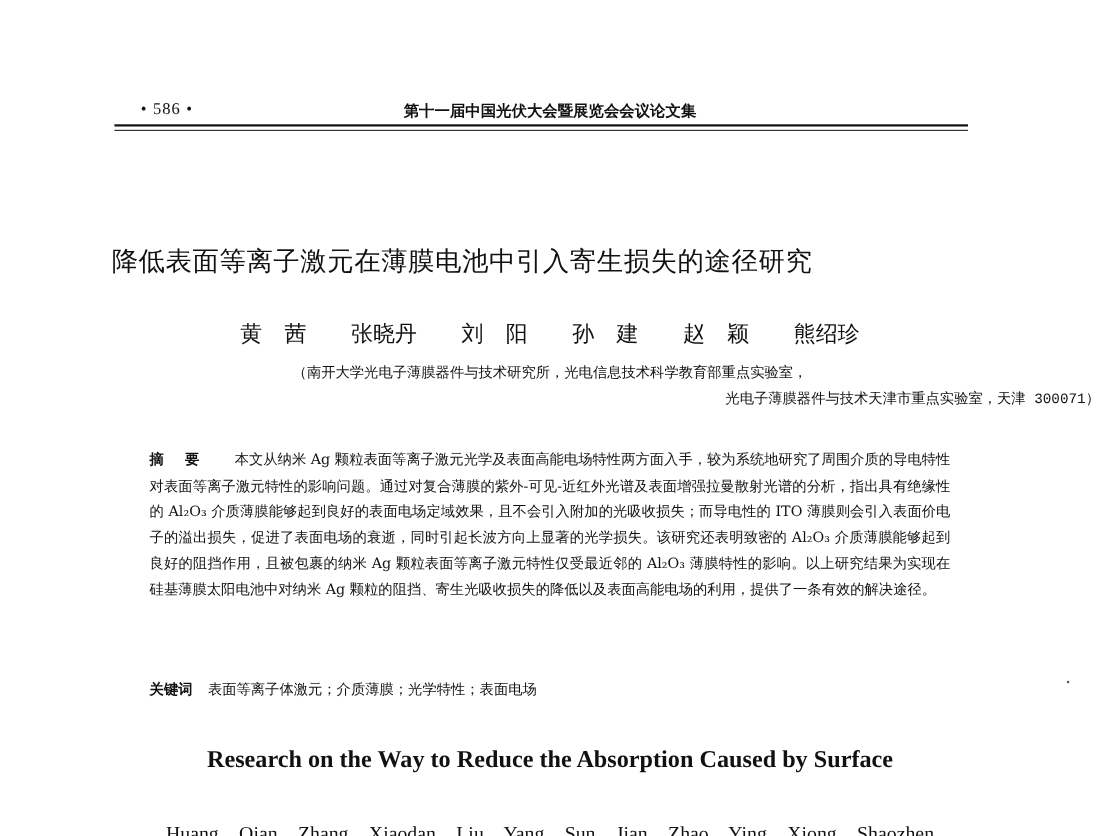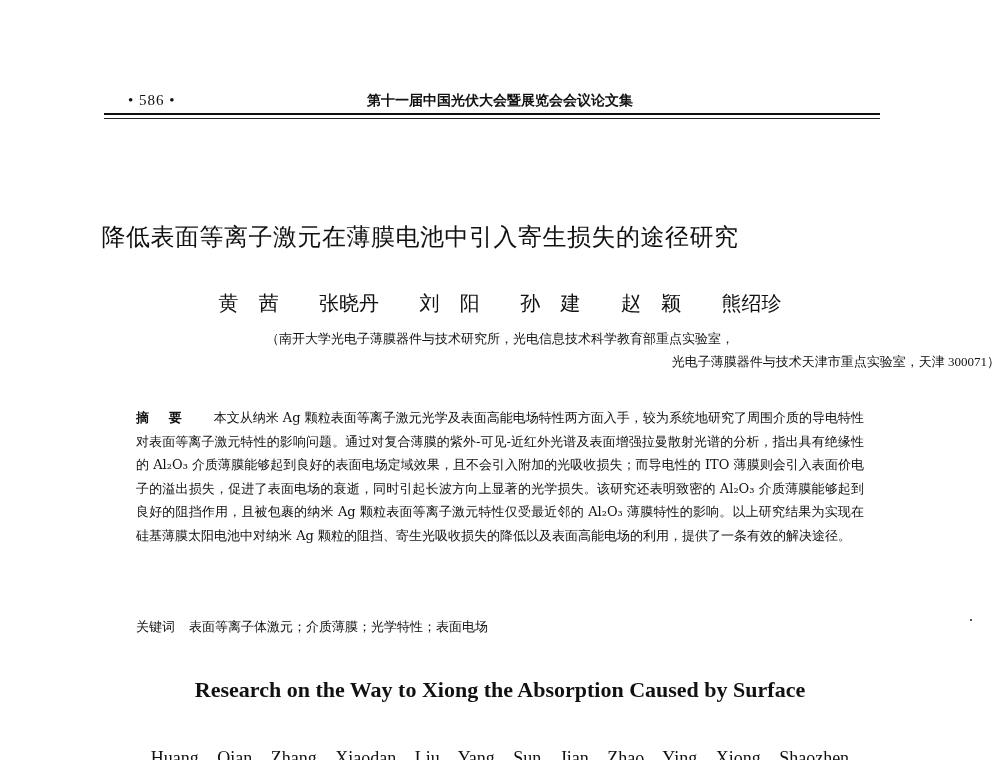--- a/index.html
+++ b/index.html
@@ -10,29 +10,29 @@
   .hdr-title { position: absolute; left: 0; width: 1000px; top: 92px; text-align: center;
                font-size: 14px; font-weight: bold; font-family: "DejaVu Sans", sans-serif; box-sizing: border-box; }
   .rule1 { position: absolute; left: 104px; width: 776px; top: 113px; height: 2px; background: #111; }
   .rule2 { position: absolute; left: 104px; width: 776px; top: 118px; height: 1px; background: #222; }
   .title-cn { position: absolute; left: 0; width: 840px; top: 221px; text-align: center;
               font-size: 24px; font-family: "DejaVu Sans", sans-serif; letter-spacing: 0.5px; }
   .authors-cn { position: absolute; left: 0; width: 1000px; top: 290px; text-align: center;
                 font-size: 20px; font-family: "DejaVu Serif", serif; word-spacing: 14px; }
   .authors-cn span { margin: 12px 10px; }
   .affil { position: absolute; left: 0; width: 1000px; text-align: center; font-size: 13px;
-           font-family: Liberation Serif, serif; }
+           font-family: Liberation Mono, monospace; }
   .affil.l1 { top: 330px; }
   .affil.l2 { top: 353px; text-align: right; }
   .abstract { position: absolute; left: 136px; width: 728px; top: 406px; font-size: 13px;
               line-height: 23.5px; text-align: justify; font-family: "DejaVu Serif", serif; }
-  .abstract .label { font-weight: bold; font-family: Liberation Sans, sans-serif; margin-right: 24px; letter-spacing: 8px; }
+  .abstract .label { font-weight: bold; font-family: Liberation Serif, serif; margin-right: 24px; letter-spacing: 8px; }
   .keywords { position: absolute; left: 136px; width: 728px; top: 618px; font-size: 13px;
               font-family: "DejaVu Serif", serif; }
-  .keywords .label { font-weight: normal; font-family: "DejaVu Sans", sans-serif; margin-right: 14px; }
+  .keywords .label { font-weight: bold; font-family: "DejaVu Sans", sans-serif; margin-right: 14px; }
   .title-en { position: absolute; left: 0; width: 1000px; top: 672px; text-align: center;
               font-family: "Liberation Serif", serif; font-weight: bold; font-size: 22px; line-height: 35px; }
   .authors-en { position: absolute; left: 0; width: 1000px; top: 748px; text-align: center;
                 font-family: "Liberation Serif", serif; font-size: 18px; word-spacing: 14px; }
   .speck { position: absolute; left: 970px; top: 619px; width: 2px; height: 2px; background: #555; }
 </style>
 </head>
 <body>
 
 <div class="hdr-page">• 586 •</div>
@@ -56,18 +56,18 @@
 
 <div class="abstract">
   <span class="label">摘 要</span><span>本文从纳米 Ag 颗粒表面等离子激元光学及表面高能电场特性两方面入手，较为系统地研究了周围介质的导电特性对表面等离子激元特性的影响问题。通过对复合薄膜的紫外-可见-近红外光谱及表面增强拉曼散射光谱的分析，指出具有绝缘性的 Al₂O₃ 介质薄膜能够起到良好的表面电场定域效果，且不会引入附加的光吸收损失；而导电性的 ITO 薄膜则会引入表面价电子的溢出损失，促进了表面电场的衰逝，同时引起长波方向上显著的光学损失。该研究还表明致密的 Al₂O₃ 介质薄膜能够起到良好的阻挡作用，且被包裹的纳米 Ag 颗粒表面等离子激元特性仅受最近邻的 Al₂O₃ 薄膜特性的影响。以上研究结果为实现在硅基薄膜太阳电池中对纳米 Ag 颗粒的阻挡、寄生光吸收损失的降低以及表面高能电场的利用，提供了一条有效的解决途径。</span>
 </div>
 
 <div class="keywords">
   <span class="label">关键词</span><span>表面等离子体激元；介质薄膜；光学特性；表面电场</span>
 </div>
 
 <div class="title-en">
-  <div>Research on the Way to Xiong the Absorption Caused by Surface</div>
+  <div>Research on the Way to Reduce the Absorption Caused by Surface</div>
 </div>
 
 <div class="authors-en">Huang Qian  Zhang Xiaodan  Liu Yang  Sun Jian  Zhao Ying  Xiong Shaozhen</div>
 
 <div class="speck"></div>
 
 </body></html>

